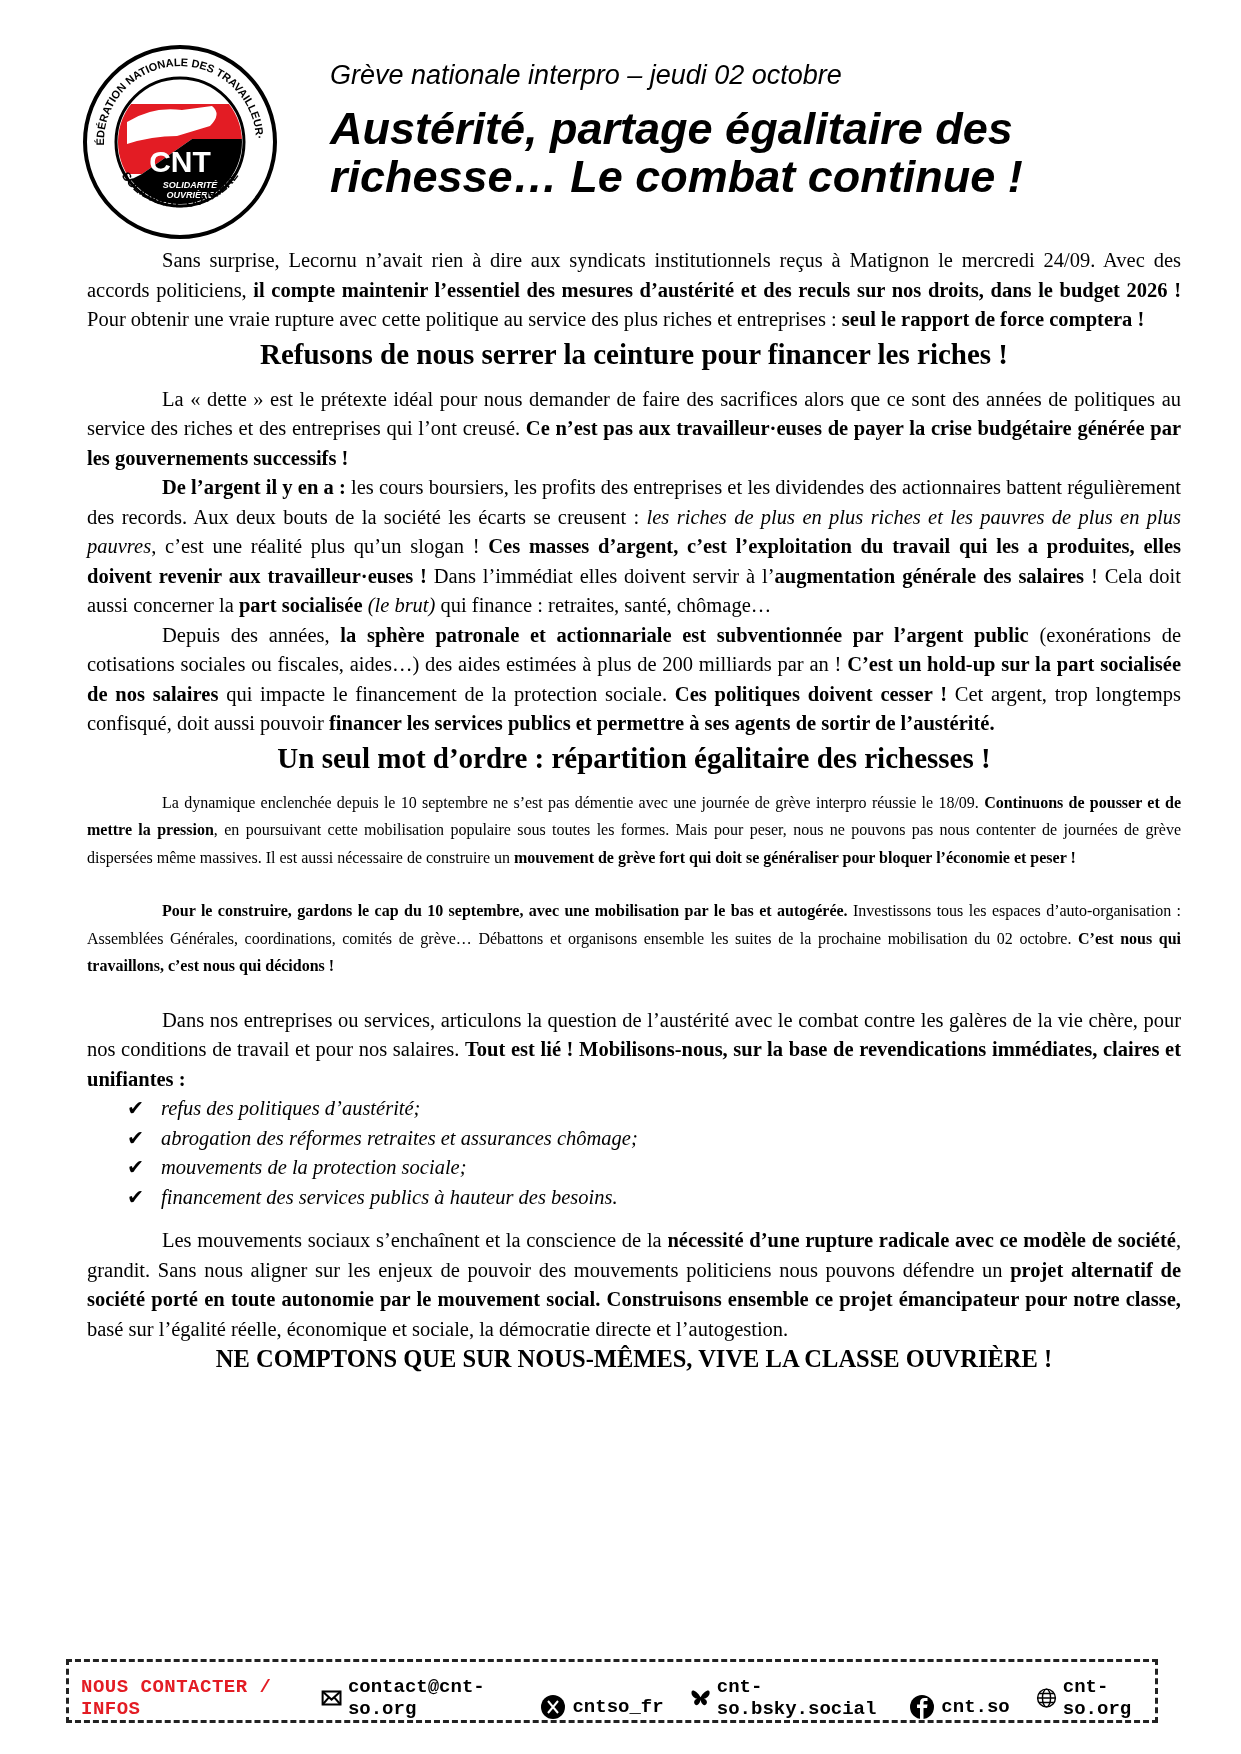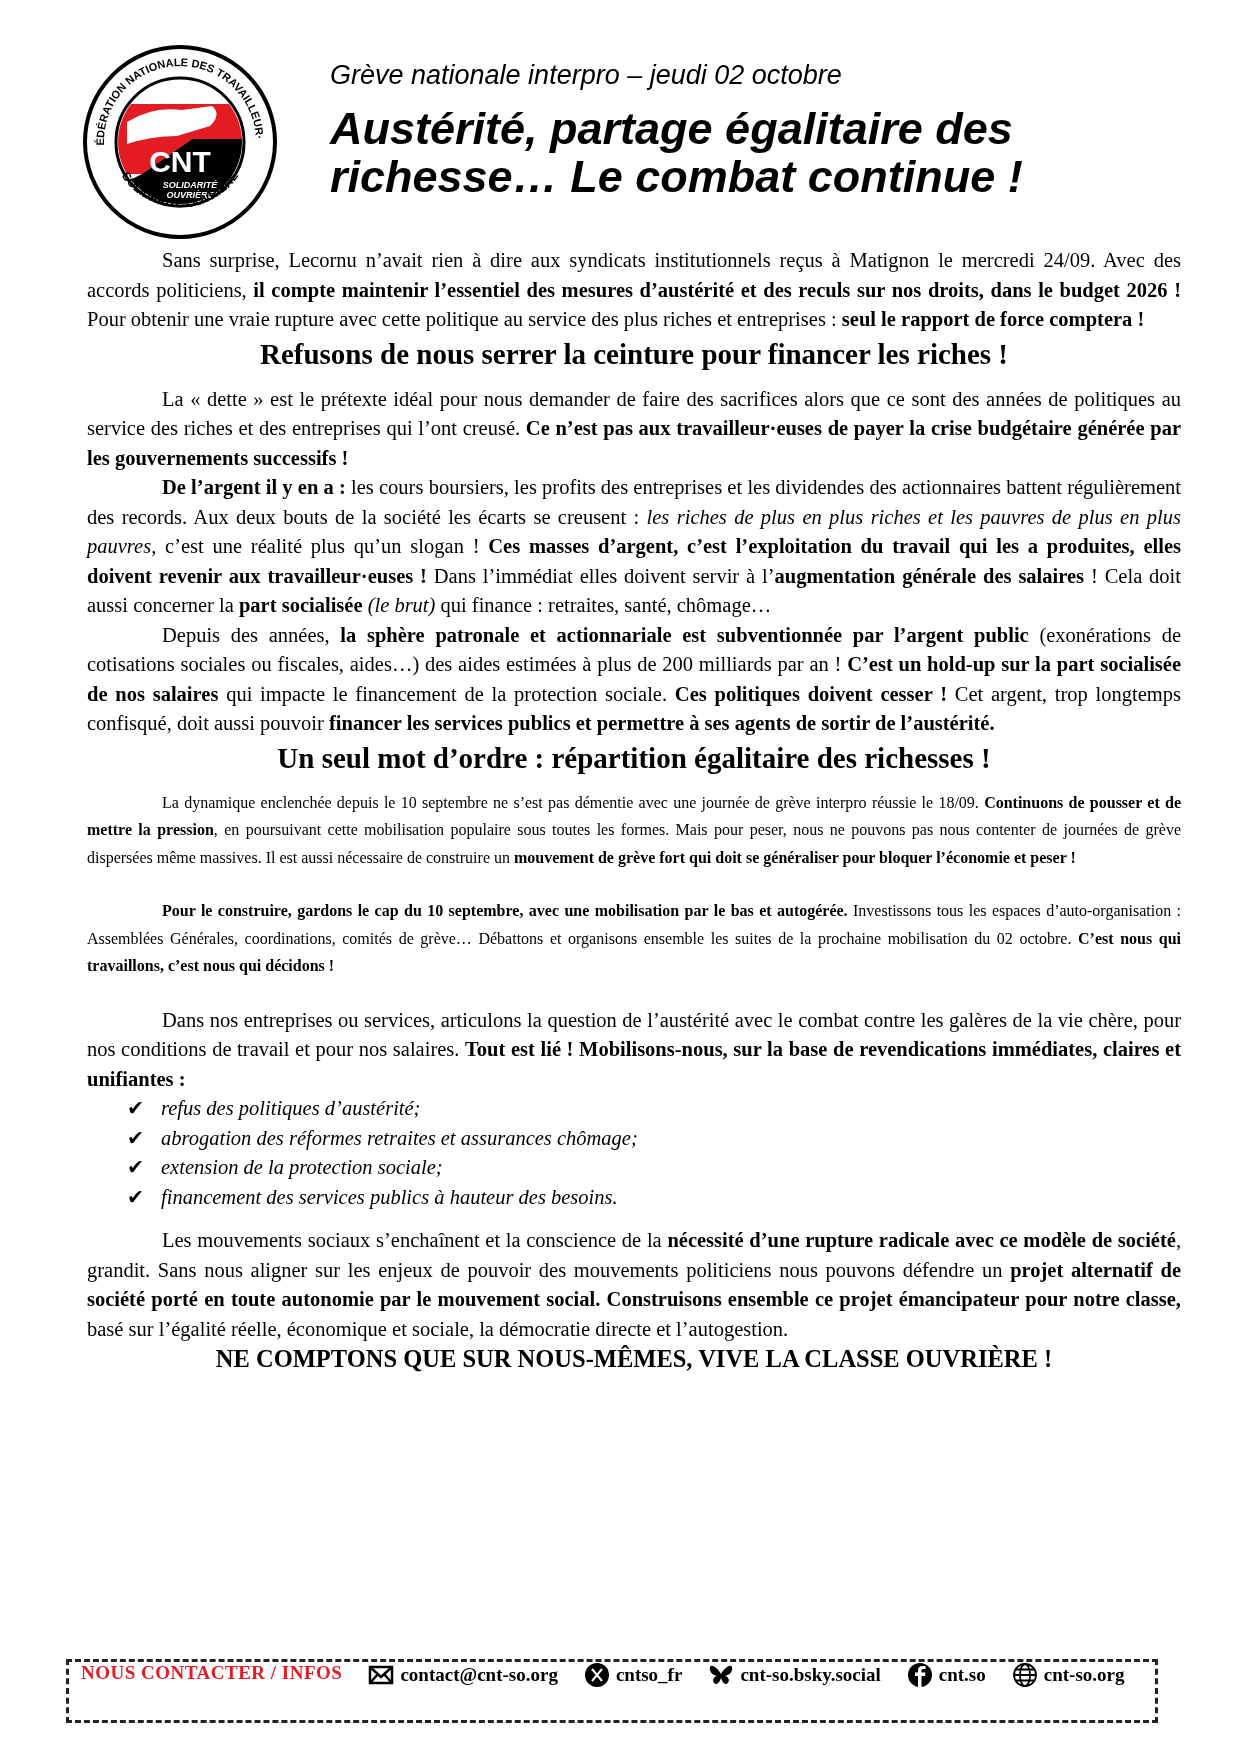--- a/index.html
+++ b/index.html
@@ -10,21 +10,21 @@
   .title { font-size:45px; font-weight:bold; line-height:48px; margin:0; }
   .body { position:absolute; left:87px; top:246px; width:1094px; font-size:20.5px; line-height:29.5px; }
   .p { text-align:justify; margin:0; text-indent:75px; }
   .h2 { text-align:center; font-weight:bold; font-size:29px; margin:2px 0 14px 0; line-height:34px; text-indent:0; }
   .small { font-size:16px; line-height:27.5px; }
   .gap { height:26px; }
   ul.checks { list-style:none; margin:0; padding:0 0 0 40px; }
   ul.checks li { font-style:italic; line-height:29.5px; }
   ul.checks li .ck { display:inline-block; width:34px; font-style:normal; }
   .final { text-align:center; font-weight:bold; font-size:24.5px; }
-  .footer { position:absolute; left:66px; top:1659px; width:1092px; height:64px; border:3px dashed #222; box-sizing:border-box; display:flex; align-items:flex-start; font-family:Liberation Serif, serif; font-size:19px; }
+  .footer { position:absolute; left:66px; top:1659px; width:1092px; height:64px; border:3px dashed #222; box-sizing:border-box; display:flex; align-items:flex-end; font-family:Liberation Mono, monospace; font-size:19px; }
   .footer .lbl { color:#e31c24; font-weight:bold; margin-left:12px; margin-right:26px; letter-spacing:0.5px; }
   .footer .item { display:flex; align-items:center; margin-right:26px; font-weight:bold; }
   .footer .item:last-child { margin-right:0; }
   .footer .ic { display:inline-block; width:26px; height:26px; margin-right:6px; }
 </style>
 </head>
 <body>
 
 <div class="logo">
   <svg width="196" height="196" viewBox="0 0 196 196">
@@ -75,21 +75,21 @@
 
   <p class="p small"><span>La dynamique enclenchée depuis le 10 septembre ne s’est pas démentie avec une journée de grève interpro réussie le 18/09. </span><b>Continuons de pousser et de mettre la pression</b><span>, en poursuivant cette mobilisation populaire sous toutes les formes. Mais pour peser, nous ne pouvons pas nous contenter de journées de grève dispersées même massives. Il est aussi nécessaire de construire un </span><b>mouvement de grève fort qui doit se généraliser pour bloquer l’économie et peser !</b></p>
   <div class="gap"></div>
   <p class="p small"><b>Pour le construire, gardons le cap du 10 septembre, avec une mobilisation par le bas et autogérée.</b><span> Investissons tous les espaces d’auto-organisation : Assemblées Générales, coordinations, comités de grève… Débattons et organisons ensemble les suites de la prochaine mobilisation du 02 octobre. </span><b>C’est nous qui travaillons, c’est nous qui décidons !</b></p>
   <div class="gap"></div>
   <p class="p"><span>Dans nos entreprises ou services, articulons la question de l’austérité avec le combat contre les galères de la vie chère, pour nos conditions de travail et pour nos salaires. </span><b>Tout est lié ! Mobilisons-nous, sur la base de revendications immédiates, claires et unifiantes :</b></p>
 
   <ul class="checks">
     <li><span class="ck">✔</span><span>refus des politiques d’austérité;</span></li>
     <li><span class="ck">✔</span><span>abrogation des réformes retraites et assurances chômage;</span></li>
-    <li><span class="ck">✔</span><span>extension de la protection sociale;</span></li>
+    <li><span class="ck">✔</span><span>mouvements de la protection sociale;</span></li>
     <li><span class="ck">✔</span><span>financement des services publics à hauteur des besoins.</span></li>
   </ul>
   <div style="height:14px"></div>
   <p class="p"><span>Les mouvements sociaux s’enchaînent et la conscience de la </span><b>nécessité d’une rupture radicale avec ce modèle de société</b><span>, grandit. Sans nous aligner sur les enjeux de pouvoir des mouvements politiciens nous pouvons défendre un </span><b>projet alternatif de société porté en toute autonomie par le mouvement social. Construisons ensemble ce projet émancipateur pour notre classe,</b><span> basé sur l’égalité réelle, économique et sociale, la démocratie directe et l’autogestion.</span></p>
 
   <div class="final">NE COMPTONS QUE SUR NOUS-MÊMES, VIVE LA CLASSE OUVRIÈRE !</div>
 </div>
 
 <div class="footer">
   <span class="lbl">NOUS CONTACTER / INFOS</span>

